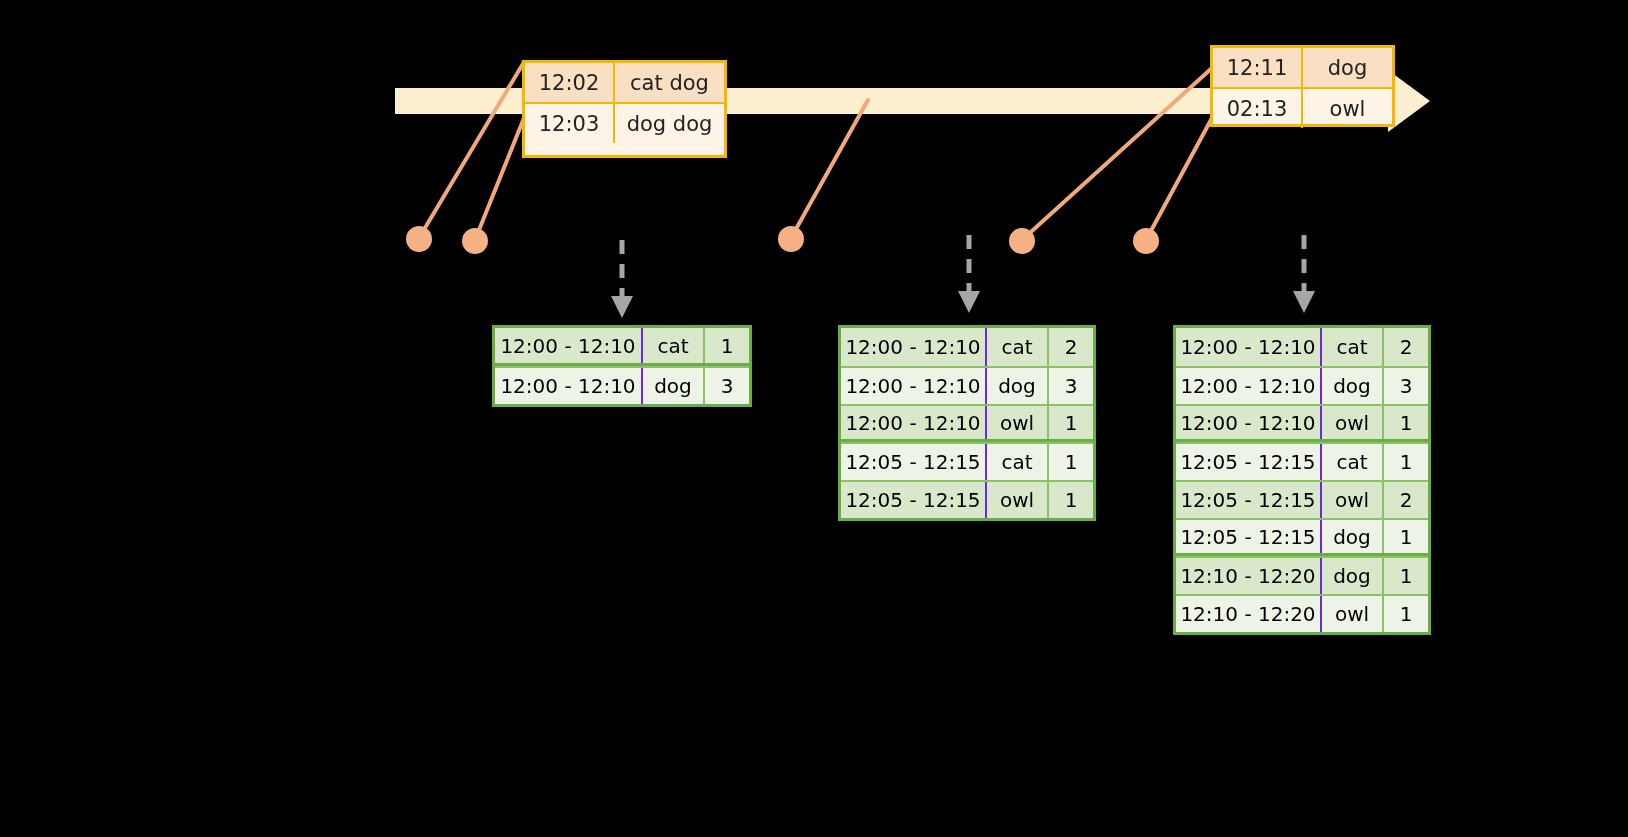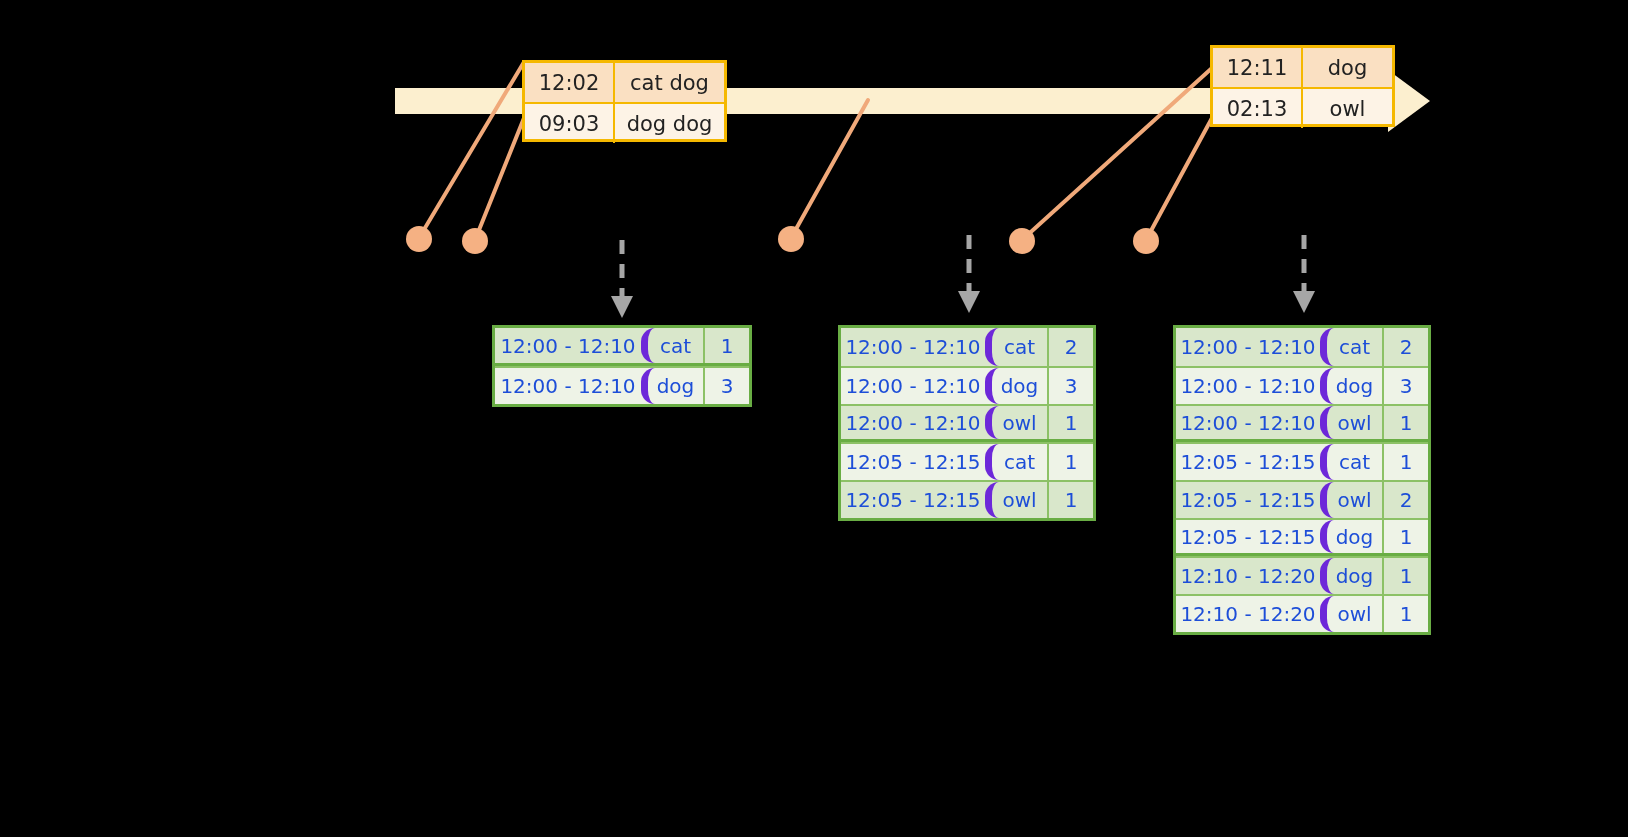--- a/index.html
+++ b/index.html
@@ -100,28 +100,27 @@
     box-sizing: border-box;
   }
   .res-row.shade { background: #d9e7cb; }
   .res-row + .res-row { border-top: 2px solid #8cc166; }
   .res-row.group-end { border-bottom: 3px solid #69ad44; }
   .res-cell {
     display: flex;
     align-items: center;
     justify-content: center;
     font-size: 20px;
-    color: #1d4ed8;
+    color: #000000;
     box-sizing: border-box;
   }
   .res-cell.range { flex: 1 1 auto; }
   .res-cell.key {
     width: 62px;
-    border-left: 7px solid #6d28d9;
-    border-radius: 14px;
+    border-left: 2px solid #6d28d9;
   }
   .res-cell.count {
     width: 46px;
     border-left: 2px solid #8cc166;
   }
 </style>
 </head>
 <body>
 
 <div id="stage">
@@ -138,27 +137,27 @@
       <line x1="1146" y1="240" x2="1212" y2="118"></line>
     </g>
   </svg>
 
   <div class="dot" style="left:406px; top:226px;"></div>
   <div class="dot" style="left:462px; top:228px;"></div>
   <div class="dot" style="left:778px; top:226px;"></div>
   <div class="dot" style="left:1009px; top:228px;"></div>
   <div class="dot" style="left:1133px; top:228px;"></div>
 
-  <div class="evt-box" style="left:522px; top:60px; width:205px; height:82px;">
+  <div class="evt-box" style="left:522px; top:60px; width:205px; height:98px;">
     <div class="evt-row alt">
       <div class="evt-cell time">12:02</div>
       <div class="evt-cell words">cat dog</div>
     </div>
     <div class="evt-row">
-      <div class="evt-cell time">09:03</div>
+      <div class="evt-cell time">12:03</div>
       <div class="evt-cell words">dog dog</div>
     </div>
   </div>
 
 
   <div class="evt-box" style="left:1210px; top:45px; width:185px; height:82px;">
     <div class="evt-row alt">
       <div class="evt-cell time">12:11</div>
       <div class="evt-cell words">dog</div>
     </div>

